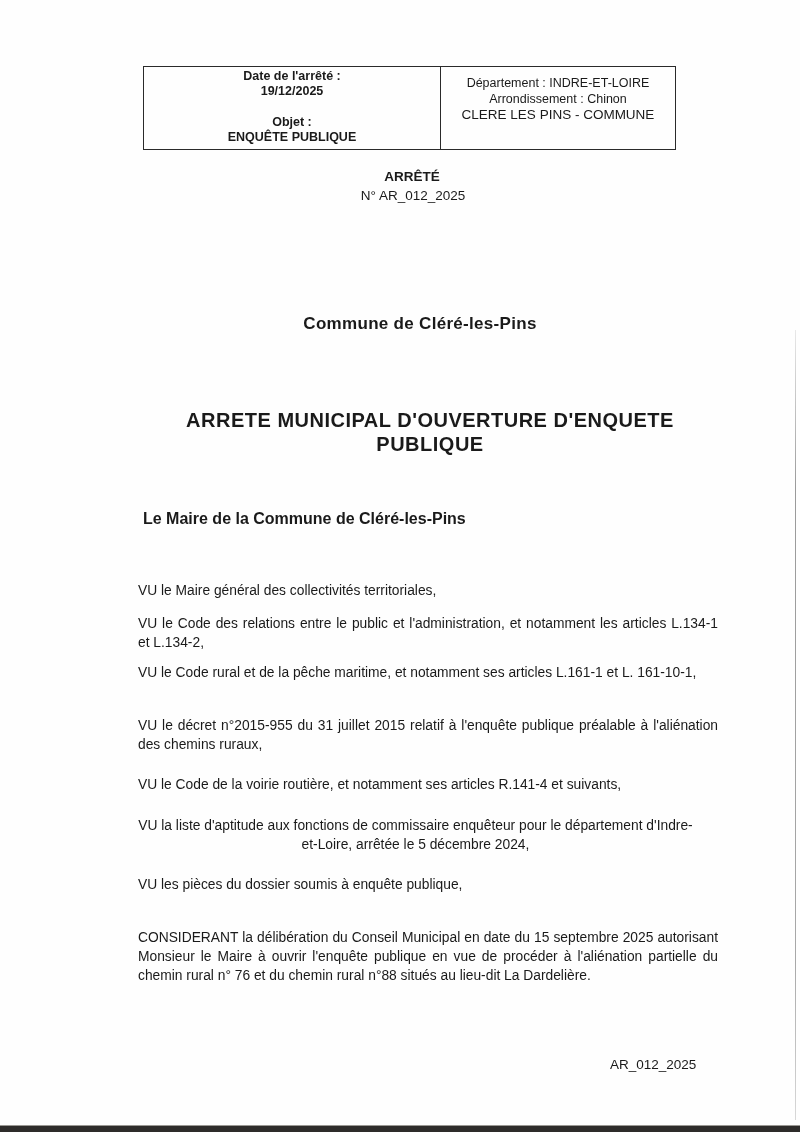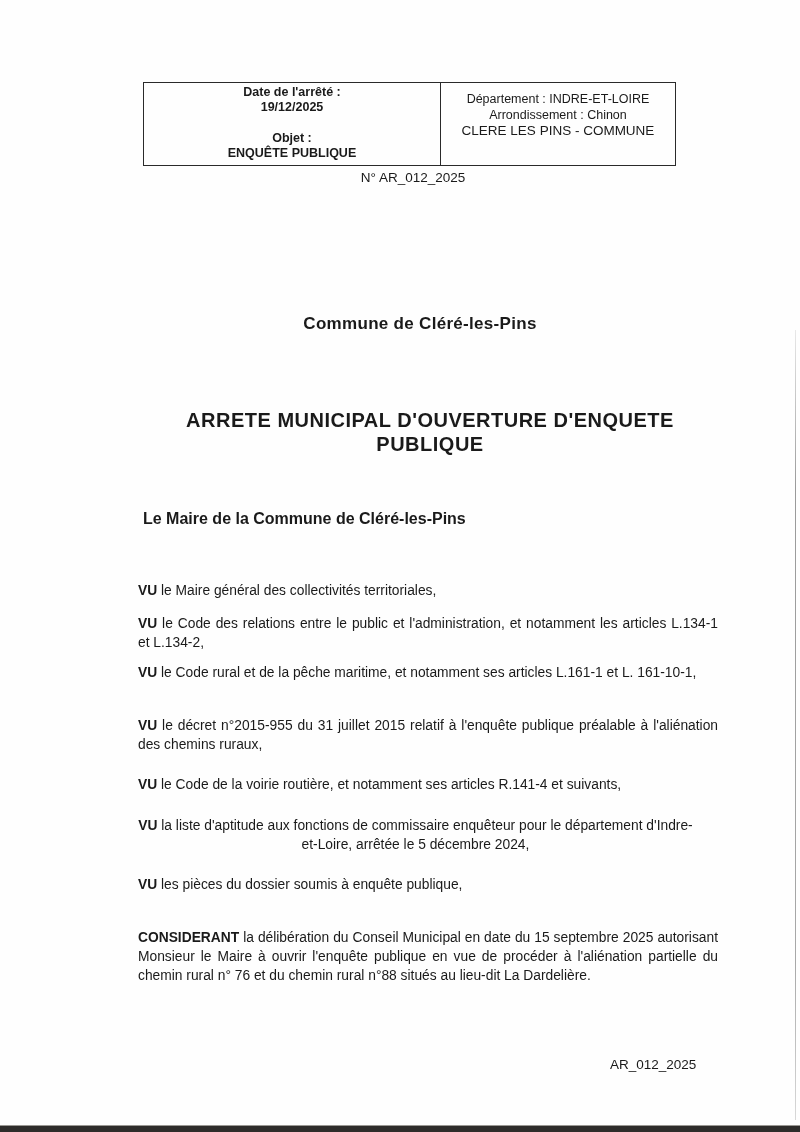--- a/index.html
+++ b/index.html
@@ -34,21 +34,20 @@
       background: #2e2c2a;
       border-top: 1px solid #9a9893;
     }
     .header-box {
       position: absolute;
       left: 143px; top: 66px;
       width: 533px; height: 84px;
       border: 1.5px solid #2a2a2a;
       display: flex;
       box-sizing: border-box;
-      margin-top: 16px;
     }
     .header-left {
       width: 297px;
       border-right: 1.5px solid #2a2a2a;
       text-align: center;
       font-weight: bold;
       font-size: 12.5px;
       line-height: 15px;
       padding-top: 2px;
       box-sizing: border-box;
@@ -112,21 +111,21 @@
       font-size: 16px;
     }
     .body-text {
       position: absolute;
       left: 138px;
       width: 580px;
       font-size: 13.8px;
       line-height: 19px;
       text-align: justify;
     }
-    .body-text b { font-weight: bold; margin-top: 15px; }
+    .body-text b { font-weight: normal; margin-top: 15px; }
     .footer-ref {
       position: absolute;
       left: 610px; top: 1057px;
       font-size: 13.5px;
     }
   </style>
 </head>
 <body>
 
 <div class="page">
@@ -140,20 +139,21 @@
       <div>ENQUÊTE PUBLIQUE</div>
     </div>
     <div class="header-right">
       <div>Département : INDRE-ET-LOIRE</div>
       <div>Arrondissement : Chinon</div>
       <div class="big">CLERE LES PINS - COMMUNE</div>
     </div>
   </div>
 
   <div class="arrete-block">
+    <div class="arrete-title">ARRÊTÉ</div>
     <div class="arrete-num">N° AR_012_2025</div>
   </div>
 
   <div class="commune-title">Commune de Cléré-les-Pins</div>
 
   <div class="main-title">ARRETE MUNICIPAL D'OUVERTURE D'ENQUETE PUBLIQUE</div>
 
   <div class="maire">Le Maire de la Commune de Cléré-les-Pins</div>
 
   <div class="body-text" style="top:581px;">

